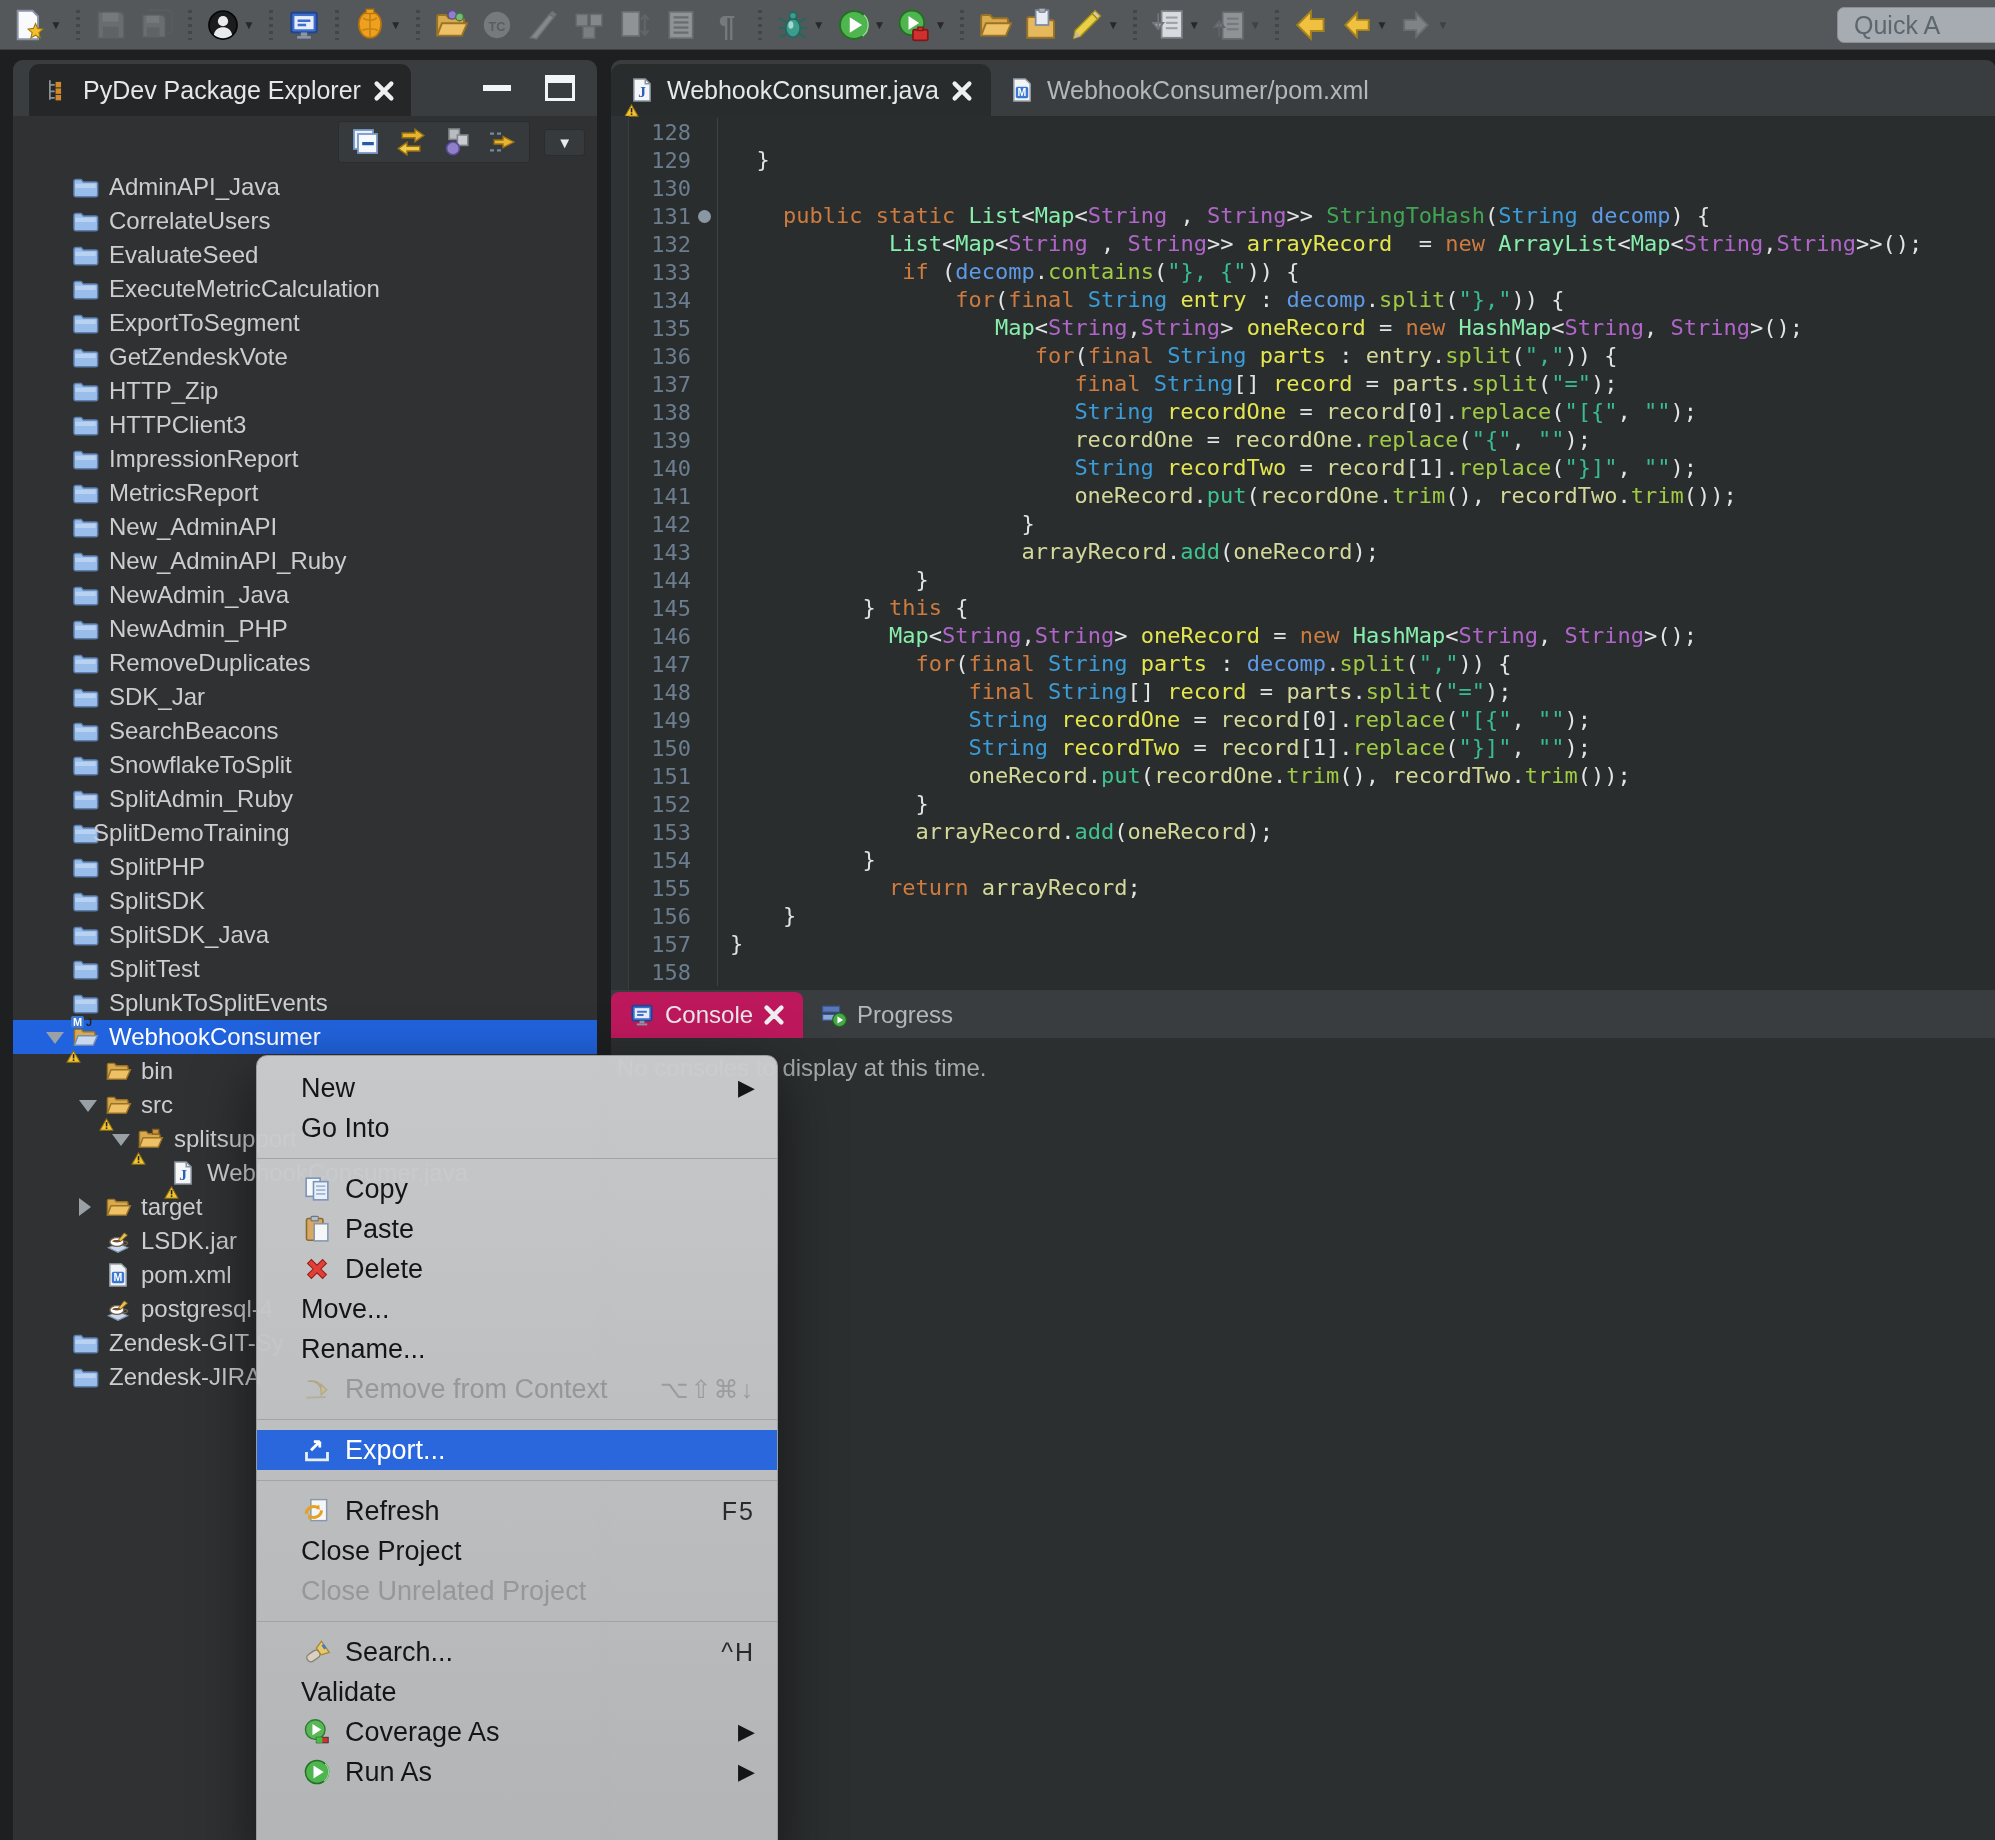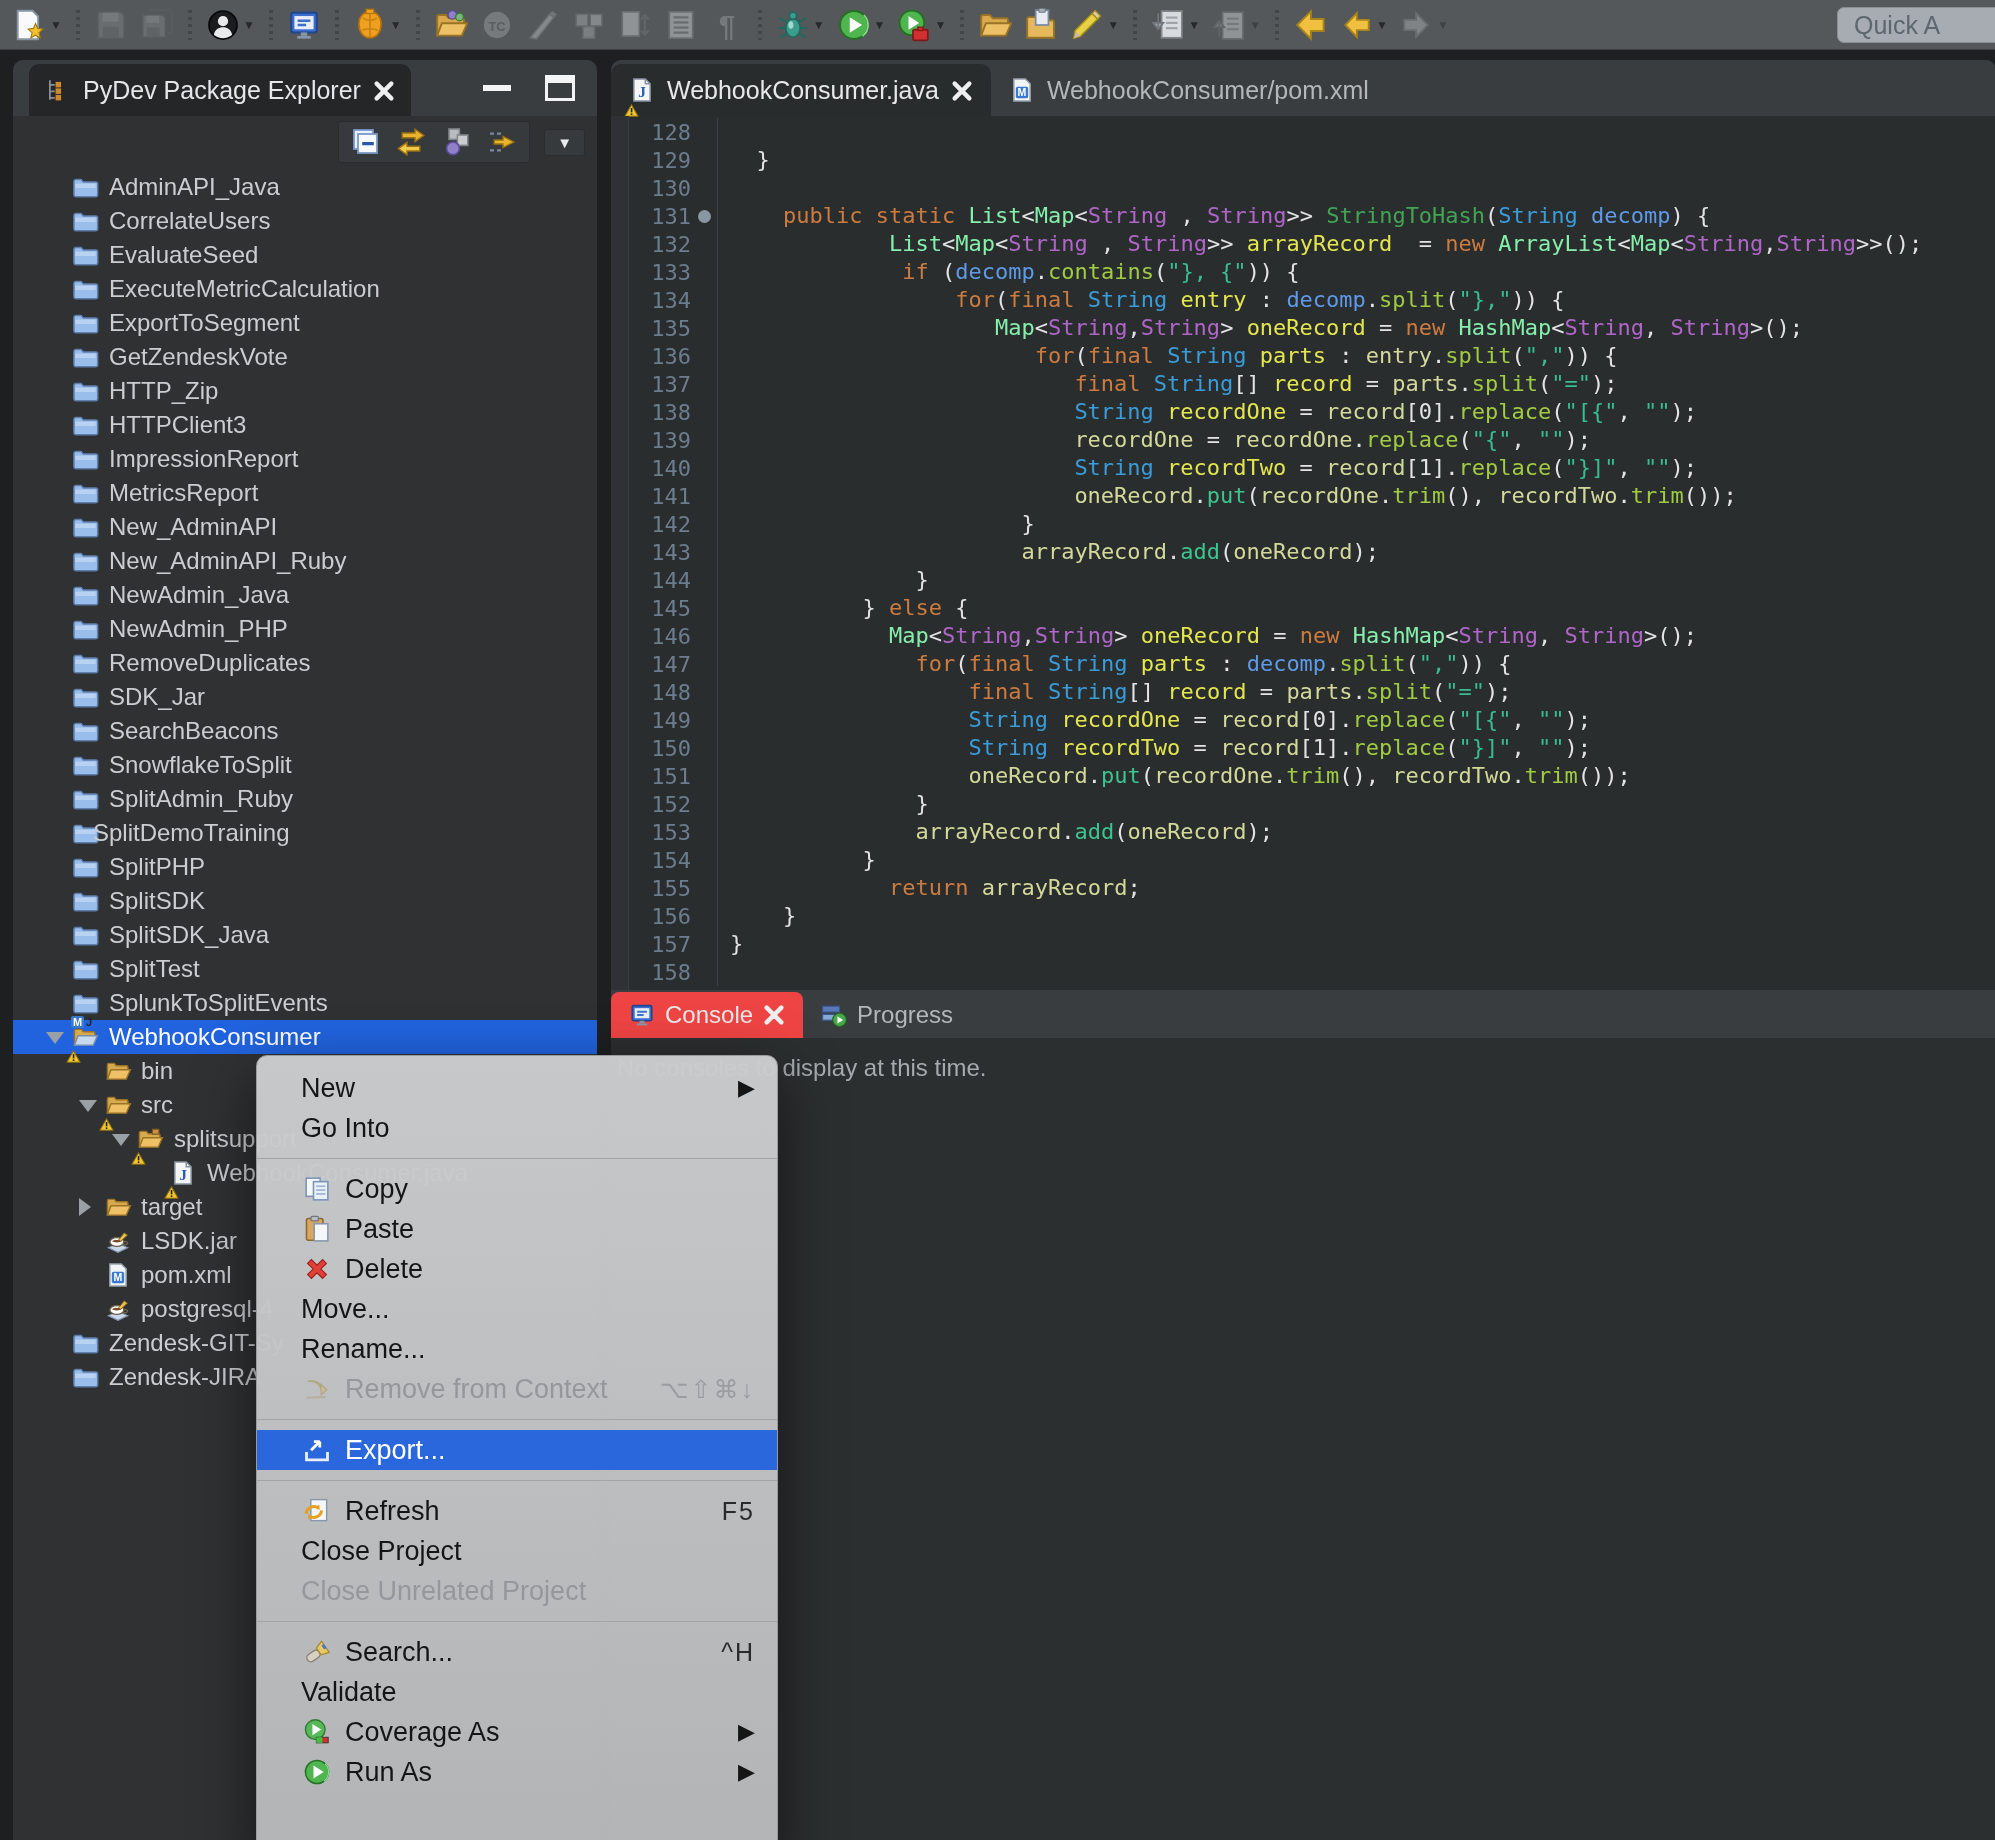--- a/index.html
+++ b/index.html
@@ -66,21 +66,21 @@
   .folddot{width:13px;height:13px;border-radius:50%;background:#8A97A3;}
   .ct{margin:0;font-family:"DejaVu Sans Mono",monospace;font-size:22px;line-height:28px;
     white-space:pre;border-left:1px solid #3E4345;padding-left:12px;height:100%;flex:1;}
   .tk-k{color:#CE7B3F}.tk-t{color:#86efac}.tk-g{color:#B066C9}.tk-s{color:#3A9CD9}
   .tk-m{color:#41A554}.tk-f{color:#A0CB42}.tk-e{color:#3DC48F}.tk-str{color:#38BD8F}
   .tk-p{color:#5E9AE8}.tk-v{color:#E4E64E}.tk-r{color:#D4D99A}.tk-w{color:#E2E4E4}.tk-n{color:#E2E4E4}
   
   #console{position:absolute;left:611px;top:990px;width:1385px;height:851px;background:#2C2F30;}
   .ctabs{height:48px;background:#3A3D3F;display:flex;align-items:flex-end;}
   .ctab{height:46px;display:flex;align-items:center;gap:10px;padding:0 18px;font-size:24px;color:#B3B7BA;}
-  .ctab.active{background:#ef4444;color:#E6E8E9;border-radius:8px 8px 0 0;}
+  .ctab.active{background:#be185d;color:#E6E8E9;border-radius:8px 8px 0 0;}
   .ctab .ico{width:26px;height:26px;}
   .ctab .ico svg{width:100%;height:100%;}
   .cmsg{margin:16px 0 0 6px;color:#A6AAAD;font-size:24px;}
   
   #ctx{position:absolute;left:256px;top:1055px;width:522px;height:808px;
     background:linear-gradient(180deg,rgba(203,205,207,.97),rgba(182,184,186,.97));
     border:1px solid #999B9D;border-radius:11px 11px 0 0;box-shadow:0 20px 60px rgba(0,0,0,.55);
     padding-top:12px;z-index:40;box-sizing:border-box;}
   .mi{height:40px;display:flex;align-items:center;padding:0 22px 0 44px;font-size:27px;color:#151515;}
   .mi .mico{width:32px;height:28px;margin-right:12px;flex:none;}
@@ -744,21 +744,21 @@
         <pre class="ct"><span class="tk-w">                      </span><span class="tk-r">arrayRecord</span><span class="tk-w">.</span><span class="tk-e">add</span><span class="tk-w">(</span><span class="tk-r">oneRecord</span><span class="tk-w">);</span></pre>
       </div>
       <div class="cl">
         <span class="ln">144</span>
         <span class="fold"></span>
         <pre class="ct"><span class="tk-w">              }</span></pre>
       </div>
       <div class="cl">
         <span class="ln">145</span>
         <span class="fold"></span>
-        <pre class="ct"><span class="tk-w">          } </span><span class="tk-k">else</span><span class="tk-w"> {</span></pre>
+        <pre class="ct"><span class="tk-w">          } </span><span class="tk-k">this</span><span class="tk-w"> {</span></pre>
       </div>
       <div class="cl">
         <span class="ln">146</span>
         <span class="fold"></span>
         <pre class="ct"><span class="tk-w">            </span><span class="tk-t">Map</span><span class="tk-w">&lt;</span><span class="tk-g">String</span><span class="tk-w">,</span><span class="tk-g">String</span><span class="tk-w">&gt; </span><span class="tk-v">oneRecord</span><span class="tk-w"> = </span><span class="tk-k">new</span><span class="tk-w"> </span><span class="tk-t">HashMap</span><span class="tk-w">&lt;</span><span class="tk-g">String</span><span class="tk-w">, </span><span class="tk-g">String</span><span class="tk-w">&gt;();</span></pre>
       </div>
       <div class="cl">
         <span class="ln">147</span>
         <span class="fold"></span>
         <pre class="ct"><span class="tk-w">              </span><span class="tk-k">for</span><span class="tk-w">(</span><span class="tk-k">final</span><span class="tk-w"> </span><span class="tk-s">String</span><span class="tk-w"> </span><span class="tk-v">parts</span><span class="tk-w"> : </span><span class="tk-p">decomp</span><span class="tk-w">.</span><span class="tk-f">split</span><span class="tk-w">(</span><span class="tk-str">","</span><span class="tk-w">)) {</span></pre>

